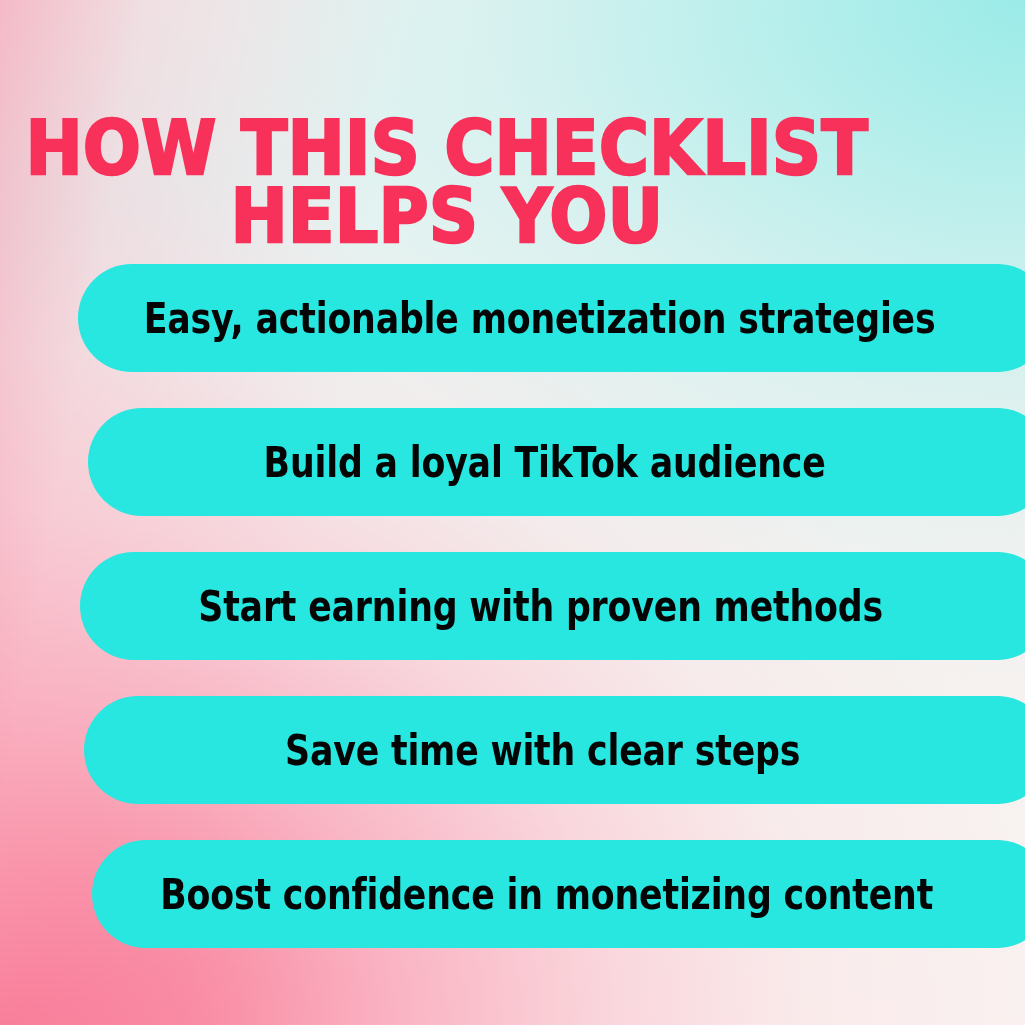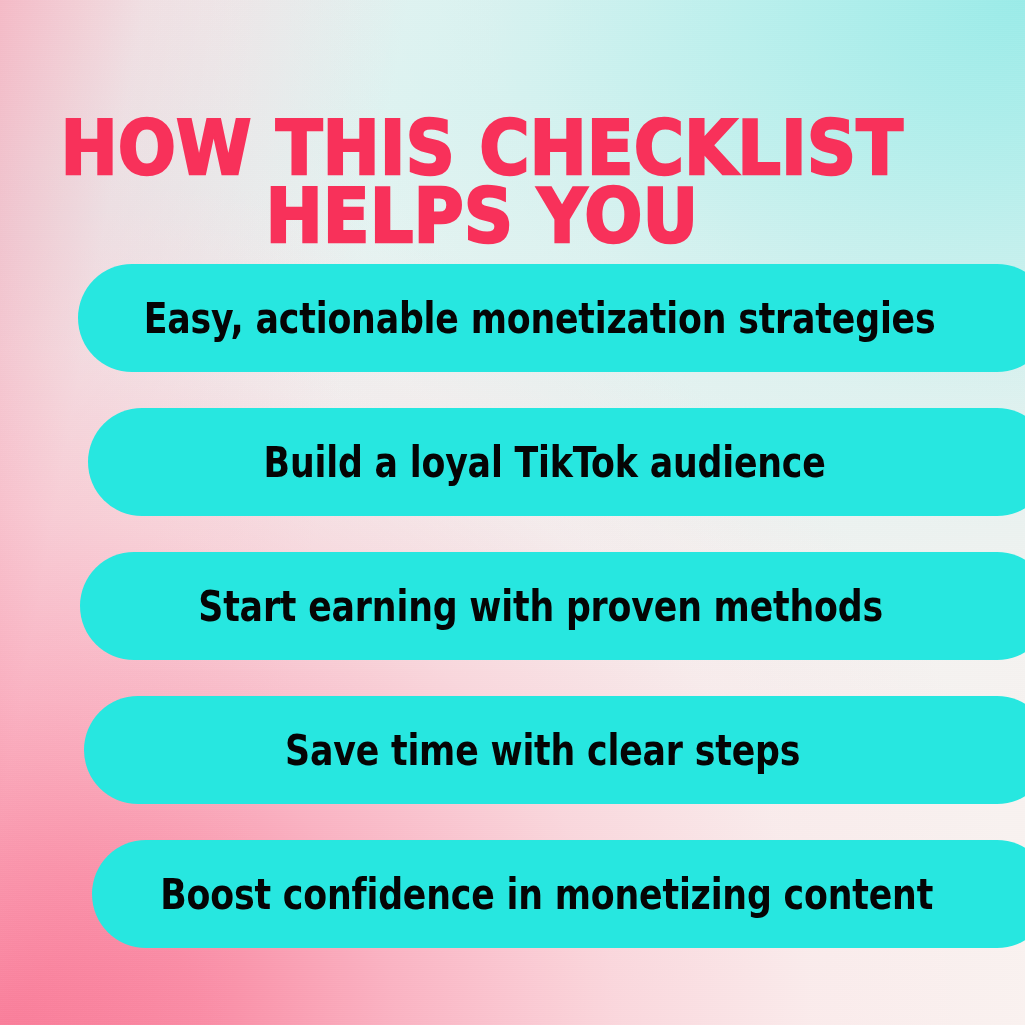--- a/index.html
+++ b/index.html
@@ -96,21 +96,20 @@
     line-height: 0.93;
     letter-spacing: 0.5px;
     font-weight: 900;
     font-size: 74px;
     font-family: "DejaVu Sans", "Liberation Sans", sans-serif;
     font-stretch: condensed;
     color: #f8315a;
     text-transform: uppercase;
     -webkit-text-stroke: 2.5px #f8315a;
     paint-order: stroke fill;
-    margin-left: 35px;
   }
   .headline .hl-line {
     display: block;
     transform: scaleX(1.02);
   }
 
   
   .pill-list {
     position: absolute;
     top: 264px;

